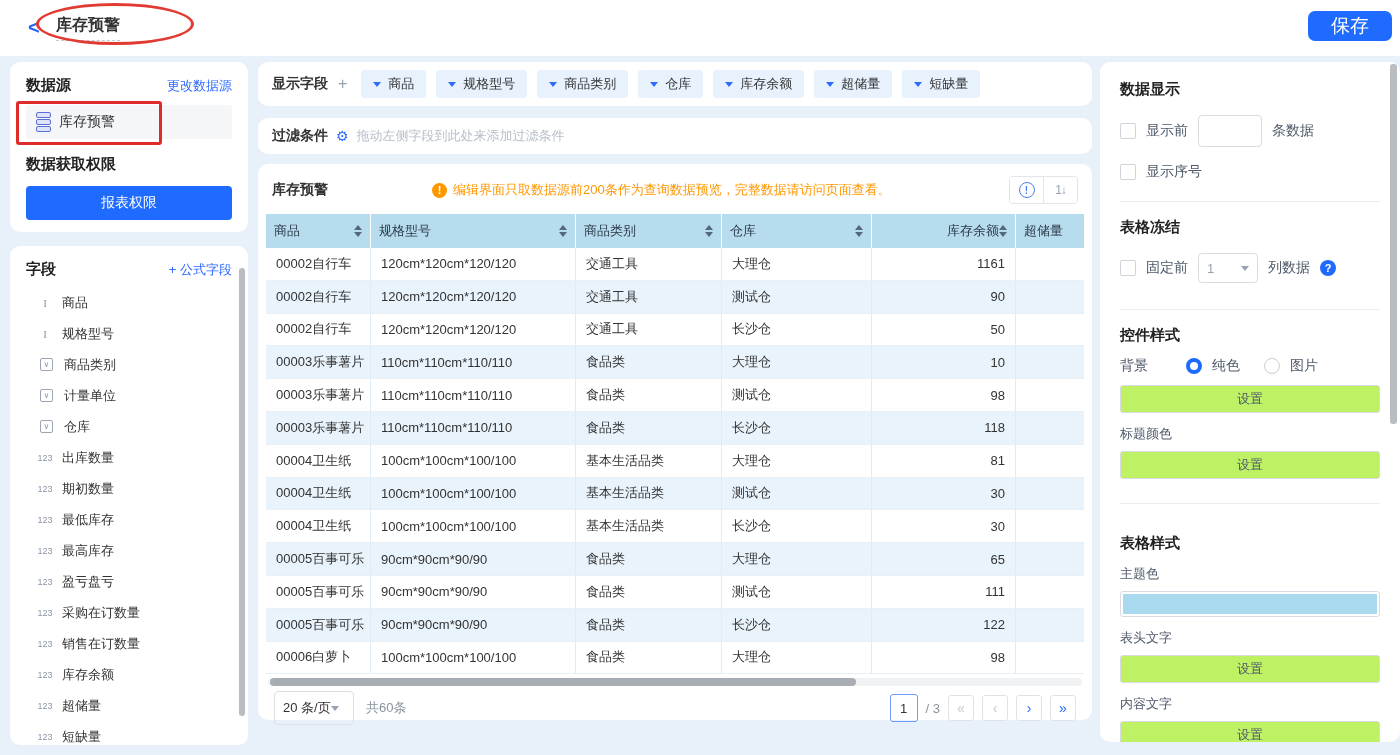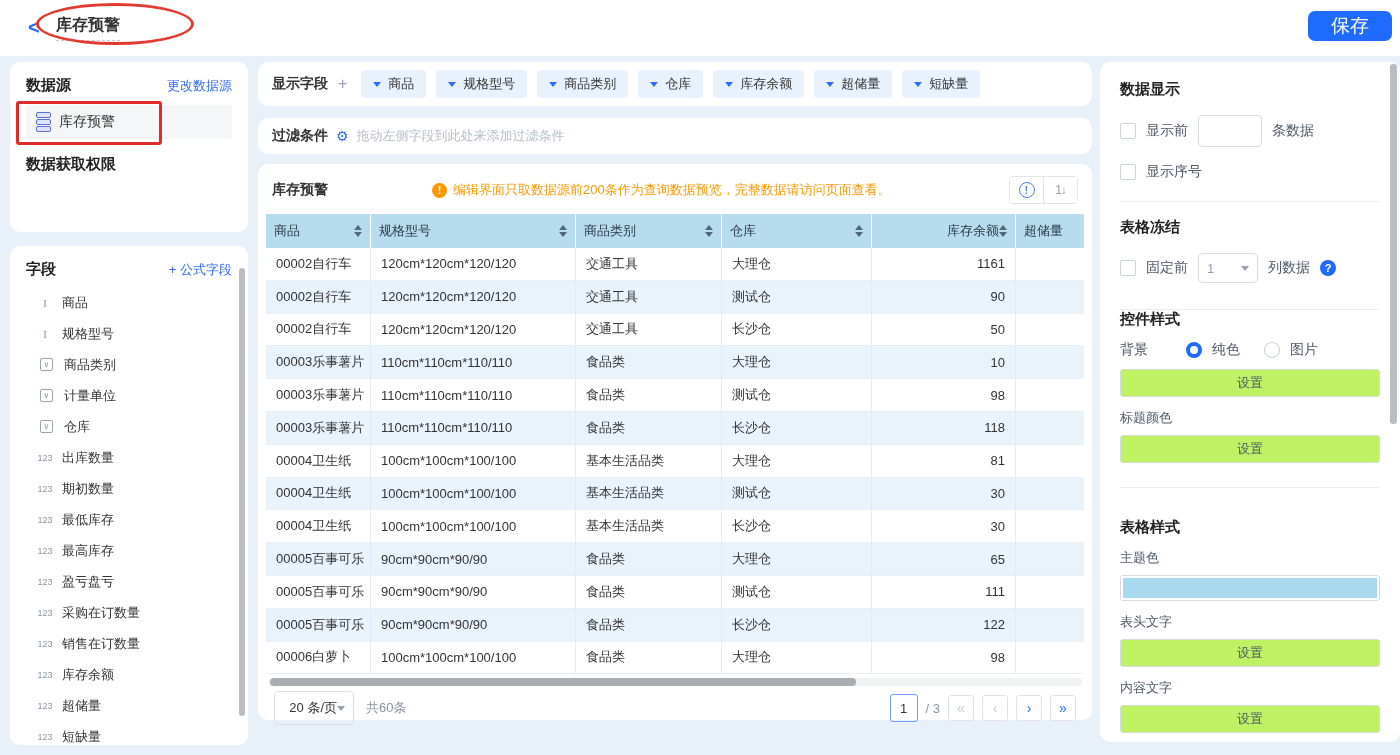--- a/index.html
+++ b/index.html
@@ -76,21 +76,21 @@
   .t-body .t-row:nth-child(even){background:#e8f3fb;}
   .td{display:flex;align-items:center;box-sizing:border-box;padding:0 10px;font-size:13px;color:#333;
     border-right:1px solid #dfecf5;border-bottom:1px solid #e8eff5;flex:none;overflow:hidden;white-space:nowrap;}
   .c0{width:105px;} .c1{width:205px;} .c2{width:146px;} .c3{width:150px;} .c4{width:144px;justify-content:flex-end;} .c5{width:120px;}
 
   .h-scroll{margin:4px 2px 0;height:8px;background:#f0f2f4;border-radius:4px;position:relative;}
   .h-thumb{position:absolute;left:2px;top:0;height:8px;width:586px;background:#a8adb3;border-radius:4px;cursor:pointer;}
 
   .pager{display:flex;align-items:center;height:44px;padding:0 8px;}
   .size-select{width:80px;height:30px;border:1px solid #dcdfe6;border-radius:4px;display:flex;align-items:center;
-    justify-content:flex-end;padding:16px 8px;font-size:13px;color:#333;cursor:pointer;box-sizing:border-box;}
+    justify-content:flex-start;padding:16px 8px;font-size:13px;color:#333;cursor:pointer;box-sizing:border-box;}
   .chev-dn{width:0;height:0;border-left:4px solid transparent;border-right:4px solid transparent;border-top:5px solid #98a2b0;}
   .total-text{margin-left:12px;font-size:13px;color:#8a93a0;}
   .pager-right{margin-left:auto;display:flex;align-items:center;gap:8px;}
   .page-input{width:26px;height:26px;border:1px solid #6f9bff;border-radius:3px;display:flex;align-items:center;justify-content:center;font-size:13px;color:#333;}
   .page-total{font-size:13px;color:#8a93a0;}
   .nav-btn{width:26px;height:26px;border:1px solid #dfe3e8;border-radius:3px;background:#fff;display:flex;align-items:center;justify-content:center;
     font-size:14px;cursor:pointer;padding:0;line-height:1;}
   .nav-btn.disabled{color:#c3cad3;}
   .nav-btn.active{color:#1f6bff;}
 
@@ -132,20 +132,21 @@
   <div class="ds-item">
     <span class="db-icon">
         <i></i>
         <i></i>
         <i></i>
       </span>
     <span>库存预警</span>
   </div>
   <div class="annot-rect"></div>
   <div class="perm-title">数据获取权限</div>
+  <button class="perm-btn">报表权限</button>
 </div>
 
 <div class="card" id="card-fields">
   <div class="row-between">
     <span class="sec-title">字段</span>
     <span class="blue-link">+ 公式字段</span>
   </div>
   <div class="field-list">
 
       <div class="field-item">
@@ -493,21 +494,21 @@
     <span>固定前</span>
     <span class="mini-select">
       <span>1</span>
       <span class="chev-dn"></span>
     </span>
     <span>列数据</span>
     <span class="help-circ">?</span>
   </div>
 
   <div class="divider" style="margin-top:26px;"></div>
-  <div class="set-h" style="">控件样式</div>
+  <div class="set-h" style="margin-top:16px;">控件样式</div>
   <div class="set-row" style="margin-top:12px;">
     <span style="width:56px;">背景</span>
     <span class="radio on"></span>
     <span class="radio-lab">纯色</span>
     <span class="radio off"></span>
     <span>图片</span>
   </div>
   <button class="set-btn">设置</button>
   <div class="sub-lab">标题颜色</div>
   <button class="set-btn" style="margin-top:8px;">设置</button>

